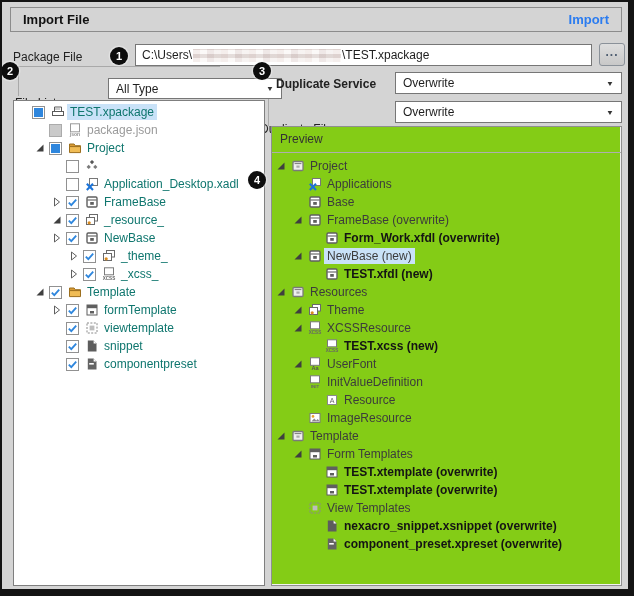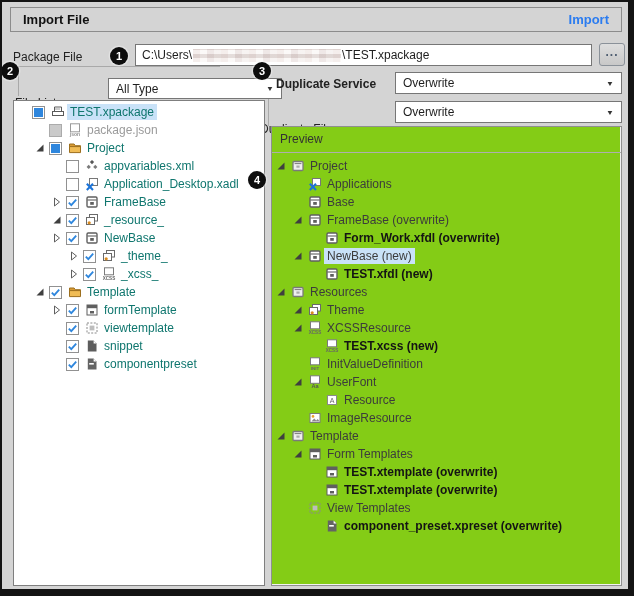--- a/index.html
+++ b/index.html
@@ -160,21 +160,20 @@
       <span class="indent" style="width: 34px;"></span>
       <span class="arrow-slot"></span>
       <span class="checkbox unchecked"></span>
       <span class="tree-icon">
         <svg width="14" height="14" viewBox="0 0 14 14">
           <path d="M7 1 l2.1 2.1 L7 5.2 4.9 3.1 Z" fill="#565656"></path>
           <path d="M3.7 5.8 l2.1 2.1 -2.1 2.1 -2.1 -2.1 Z" fill="#7a7a7a"></path>
           <path d="M10.3 5.8 l2.1 2.1 -2.1 2.1 -2.1 -2.1 Z" fill="#7a7a7a"></path>
         </svg>
       </span>
-      <span class="tree-label">appvariables.xml</span>
     </div>
     <div class="tree-row">
       <span class="indent" style="width: 34px;"></span>
       <span class="arrow-slot"></span>
       <span class="checkbox unchecked"></span>
       <span class="tree-icon">
         <svg width="14" height="14" viewBox="0 0 14 14">
           <rect x="4.5" y="1.5" width="8" height="7" fill="#fff" stroke="#777"></rect>
           <path d="M1.8 6.8 L8 13 M8 6.8 L1.8 13" stroke="#1c74d9" stroke-width="2.1" fill="none"></path>
         </svg>
@@ -528,43 +527,43 @@
         <span class="tree-icon">
           <svg width="14" height="14" viewBox="0 0 14 14">
             <rect x="2.5" y="0.8" width="9" height="7" fill="#fff" stroke="#7a7a7a"></rect>
             <text x="7" y="13.4" font-size="4.6" font-weight="bold" fill="#666" text-anchor="middle" font-family="Liberation Sans,sans-serif">XCSS</text>
           </svg>
         </span>
         <span class="tree-label bold">TEST.xcss (new)</span>
       </div>
       <div class="tree-row">
         <span class="indent" style="width: 17px;"></span>
+        <span class="arrow-slot">
+          <svg width="10" height="10" viewBox="0 0 10 10">
+            <path d="M8.5 1.5 L8.5 8.5 L1.5 8.5 Z" fill="#3f3f3f"></path>
+          </svg>
+        </span>
+        <span class="tree-icon">
+          <svg width="14" height="14" viewBox="0 0 14 14">
+            <rect x="2.5" y="0.8" width="9" height="7.5" fill="#fff" stroke="#7a7a7a"></rect>
+            <text x="7" y="13.4" font-size="5.6" font-weight="bold" fill="#555" text-anchor="middle" font-family="Liberation Sans,sans-serif">Aa</text>
+          </svg>
+        </span>
+        <span class="tree-label">UserFont</span>
+      </div>
+      <div class="tree-row">
+        <span class="indent" style="width: 17px;"></span>
         <span class="arrow-slot"></span>
         <span class="tree-icon">
           <svg width="14" height="14" viewBox="0 0 14 14">
             <rect x="2.5" y="0.8" width="9" height="7" fill="#fff" stroke="#7a7a7a"></rect>
             <text x="7" y="13.4" font-size="4.4" font-weight="bold" fill="#666" text-anchor="middle" font-family="Liberation Sans,sans-serif">INIT</text>
           </svg>
         </span>
         <span class="tree-label">InitValueDefinition</span>
-      </div>
-      <div class="tree-row">
-        <span class="indent" style="width: 17px;"></span>
-        <span class="arrow-slot">
-          <svg width="10" height="10" viewBox="0 0 10 10">
-            <path d="M8.5 1.5 L8.5 8.5 L1.5 8.5 Z" fill="#3f3f3f"></path>
-          </svg>
-        </span>
-        <span class="tree-icon">
-          <svg width="14" height="14" viewBox="0 0 14 14">
-            <rect x="2.5" y="0.8" width="9" height="7.5" fill="#fff" stroke="#7a7a7a"></rect>
-            <text x="7" y="13.4" font-size="5.6" font-weight="bold" fill="#555" text-anchor="middle" font-family="Liberation Sans,sans-serif">Aa</text>
-          </svg>
-        </span>
-        <span class="tree-label">UserFont</span>
       </div>
       <div class="tree-row">
         <span class="indent" style="width: 34px;"></span>
         <span class="arrow-slot"></span>
         <span class="tree-icon">
           <svg width="14" height="14" viewBox="0 0 14 14">
             <rect x="2.5" y="2.5" width="9" height="9" fill="#fff" stroke="#8a8a8a"></rect>
             <text x="7" y="10.3" font-size="7" fill="#666" text-anchor="middle" font-family="Liberation Sans,sans-serif">A</text>
           </svg>
         </span>
@@ -647,20 +646,31 @@
             <rect x="4.6" y="4.6" width="4.8" height="4.8" fill="#bdbdbd"></rect>
           </svg>
         </span>
         <span class="tree-label">View Templates</span>
       </div>
       <div class="tree-row">
         <span class="indent" style="width: 34px;"></span>
         <span class="arrow-slot"></span>
         <span class="tree-icon">
           <svg width="14" height="14" viewBox="0 0 14 14">
+            <path d="M2.8 1.5 h5.8 l2.9 2.9 v8.1 h-8.7 z" fill="#5d5d5d"></path>
+            <path d="M8.6 1.5 l2.9 2.9 h-2.9 z" fill="#fff"></path>
+          </svg>
+        </span>
+        <span class="tree-label bold">nexacro_snippet.xsnippet (overwrite)</span>
+      </div>
+      <div class="tree-row">
+        <span class="indent" style="width: 34px;"></span>
+        <span class="arrow-slot"></span>
+        <span class="tree-icon">
+          <svg width="14" height="14" viewBox="0 0 14 14">
             <path d="M2.8 1.5 h5.8 l2.9 2.9 v8.1 h-8.7 z" fill="#646464"></path>
             <path d="M8.6 1.5 l2.9 2.9 h-2.9 z" fill="#fff"></path>
             <rect x="4.2" y="6" width="4.6" height="1.6" fill="#fff"></rect>
           </svg>
         </span>
         <span class="tree-label bold">component_preset.xpreset (overwrite)</span>
       </div>
     </div>
 </div>
 

